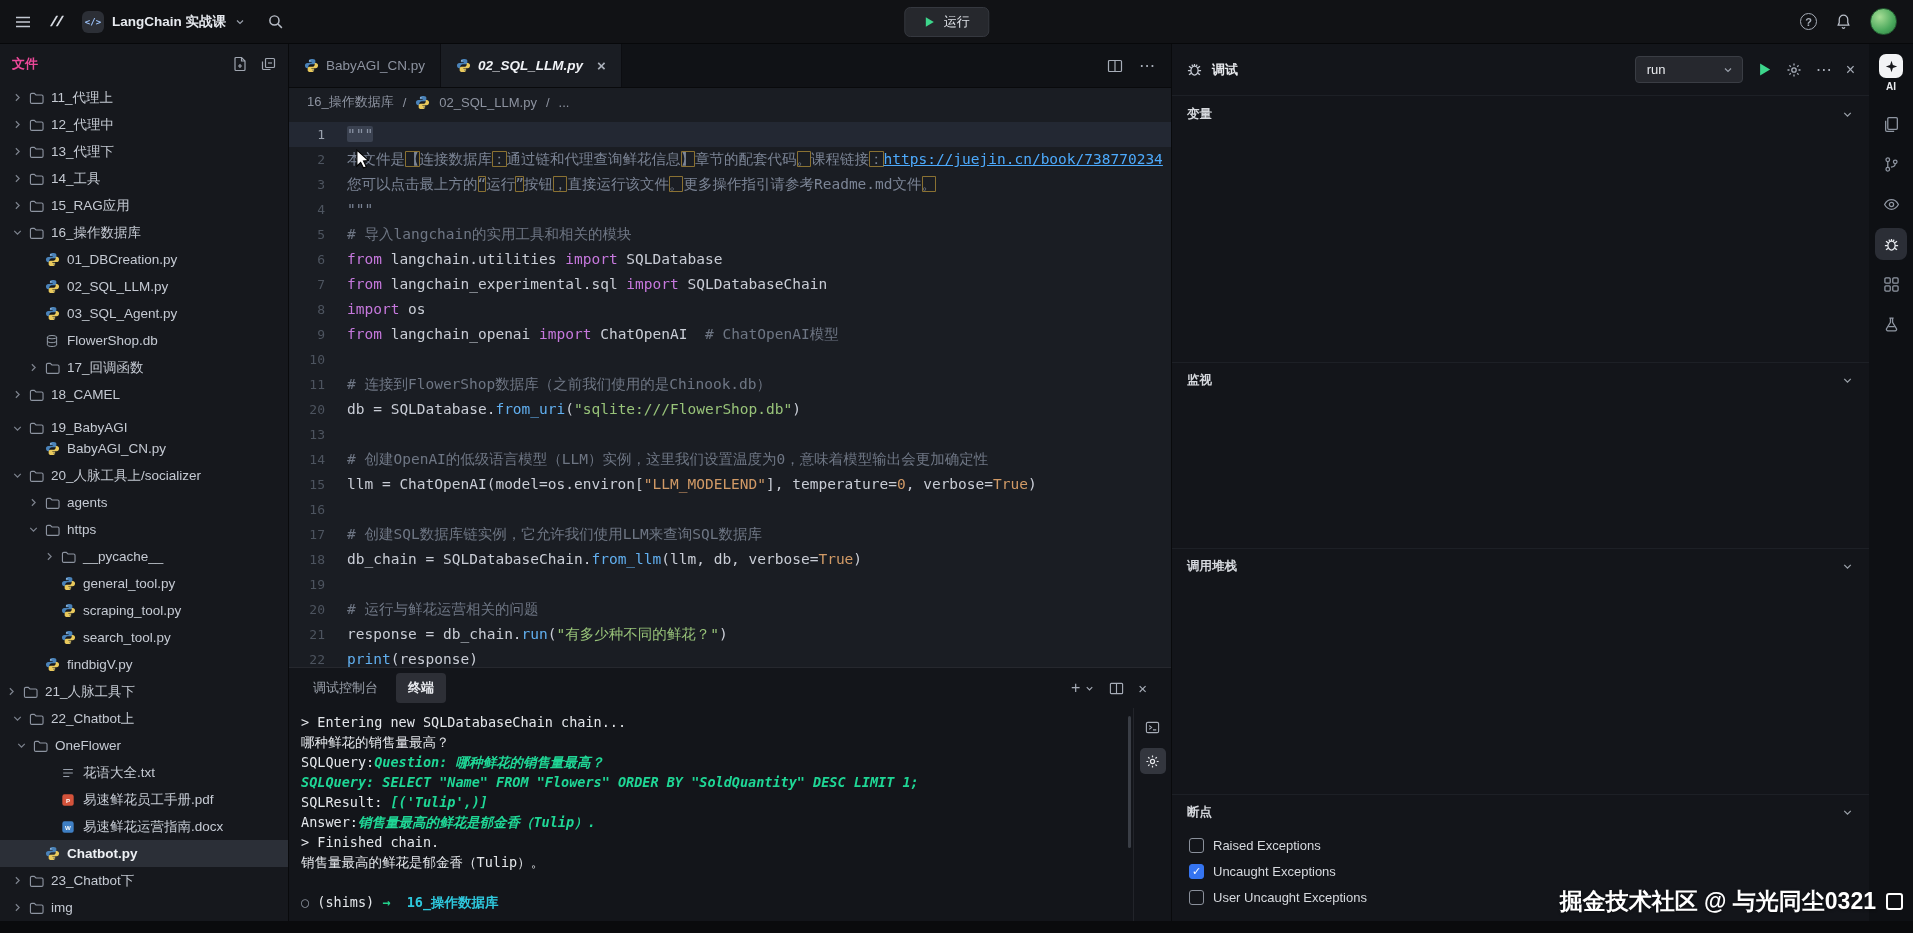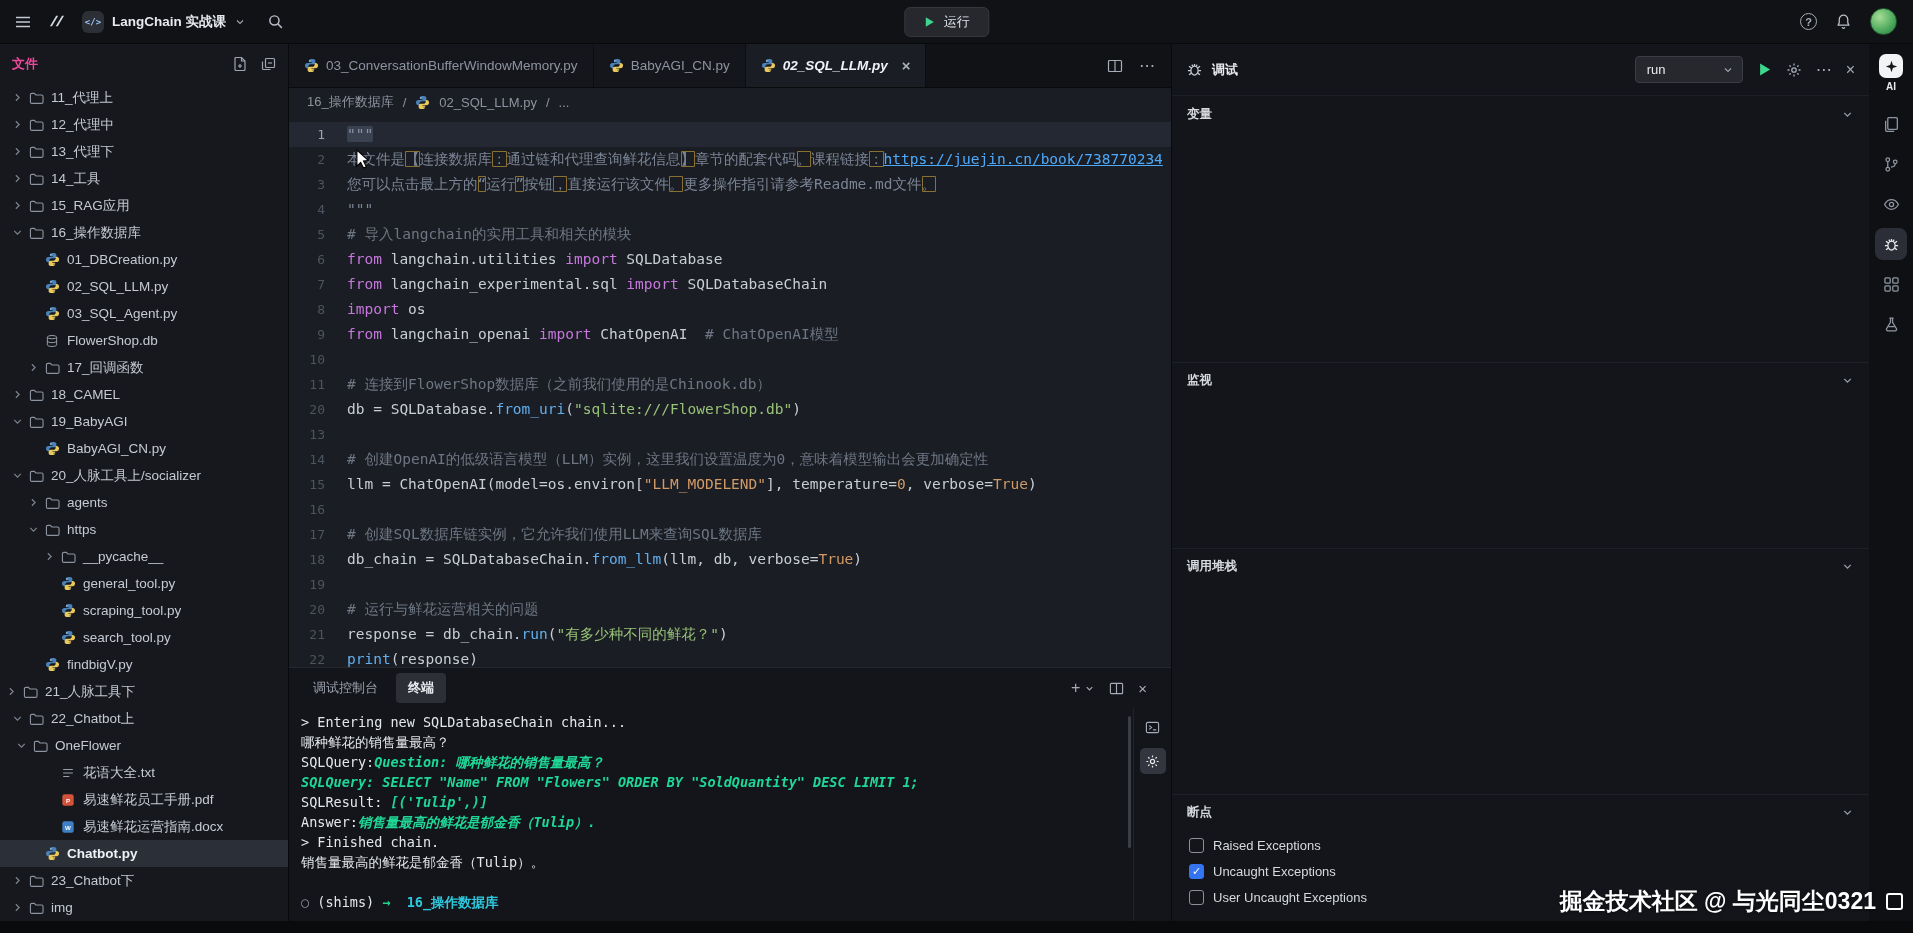--- a/index.html
+++ b/index.html
@@ -335,21 +335,21 @@
                 <path d="M6 4l4 4-4 4"></path>
               </svg>
             </span>
             <span class="ficon">
               <svg width="15" height="14" viewBox="0 0 16 15" fill="none" stroke="#8d94a1" stroke-width="1.2">
                 <path d="M1.5 4c0-.8.7-1.5 1.5-1.5h2.6l1.8 1.8h6.1c.8 0 1.5.7 1.5 1.5v6c0 .8-.7 1.5-1.5 1.5H3c-.8 0-1.5-.7-1.5-1.5V4z"></path>
               </svg>
             </span>
             <span class="tlabel">18_CAMEL</span>
           </div>
-          <div class="tree-row" style="padding-left: 8px;">
+          <div class="tree-row" style="padding-left: 8px; align-items: flex-end;">
             <span class="chev">
               <svg width="13" height="13" viewBox="0 0 16 16" fill="none" stroke="currentColor" stroke-width="1.5">
                 <path d="M4 6l4 4 4-4"></path>
               </svg>
             </span>
             <span class="ficon">
               <svg width="15" height="14" viewBox="0 0 16 15" fill="none" stroke="#8d94a1" stroke-width="1.2">
                 <path d="M1.5 4c0-.8.7-1.5 1.5-1.5h2.6l1.8 1.8h6.1c.8 0 1.5.7 1.5 1.5v6c0 .8-.7 1.5-1.5 1.5H3c-.8 0-1.5-.7-1.5-1.5V4z"></path>
               </svg>
             </span>
@@ -572,31 +572,20 @@
               </svg>
             </span>
             <span class="tlabel">img</span>
           </div>
         </div>
     </aside>
 
     <section class="center">
       <div class="tabbar">
         <div id="tab-strip">
-            <div class="tab">
-              <span class="tab-icon">
-                <svg width="15" height="15" viewBox="0 0 16 16">
-                  <path fill="#4a82b8" d="M7.9 1C6.3 1 5.2 1.8 5.2 3v1.6h3v.6H3.6C2.1 5.2 1 6.4 1 8c0 1.6 1.1 2.8 2.6 2.8h1V9.2c0-1.4 1.2-2.5 2.6-2.5h3c1.1 0 1.9-.9 1.9-2V3c0-1.2-1.1-2-2.7-2H7.9z"></path>
-                  <path fill="#e9c95c" d="M8.1 15c1.6 0 2.7-.8 2.7-2v-1.6h-3v-.6h4.6c1.5 0 2.6-1.2 2.6-2.8 0-1.6-1.1-2.8-2.6-2.8h-1v1.6c0 1.4-1.2 2.5-2.6 2.5h-3c-1.1 0-1.9.9-1.9 2V13c0 1.2 1.1 2 2.7 2h1.5z"></path>
-                  <circle cx="6.3" cy="3" r=".7" fill="#e7eef7"></circle>
-                  <circle cx="9.7" cy="13" r=".7" fill="#3a4a5a"></circle>
-                </svg>
-              </span>
-              <span class="tab-label">03_ConversationBufferWindowMemory.py</span>
-            </div>
             <div class="tab">
               <span class="tab-icon">
                 <svg width="15" height="15" viewBox="0 0 16 16">
                   <path fill="#4a82b8" d="M7.9 1C6.3 1 5.2 1.8 5.2 3v1.6h3v.6H3.6C2.1 5.2 1 6.4 1 8c0 1.6 1.1 2.8 2.6 2.8h1V9.2c0-1.4 1.2-2.5 2.6-2.5h3c1.1 0 1.9-.9 1.9-2V3c0-1.2-1.1-2-2.7-2H7.9z"></path>
                   <path fill="#e9c95c" d="M8.1 15c1.6 0 2.7-.8 2.7-2v-1.6h-3v-.6h4.6c1.5 0 2.6-1.2 2.6-2.8 0-1.6-1.1-2.8-2.6-2.8h-1v1.6c0 1.4-1.2 2.5-2.6 2.5h-3c-1.1 0-1.9.9-1.9 2V13c0 1.2 1.1 2 2.7 2h1.5z"></path>
                   <circle cx="6.3" cy="3" r=".7" fill="#e7eef7"></circle>
                   <circle cx="9.7" cy="13" r=".7" fill="#3a4a5a"></circle>
                 </svg>
               </span>
               <span class="tab-label">BabyAGI_CN.py</span>

